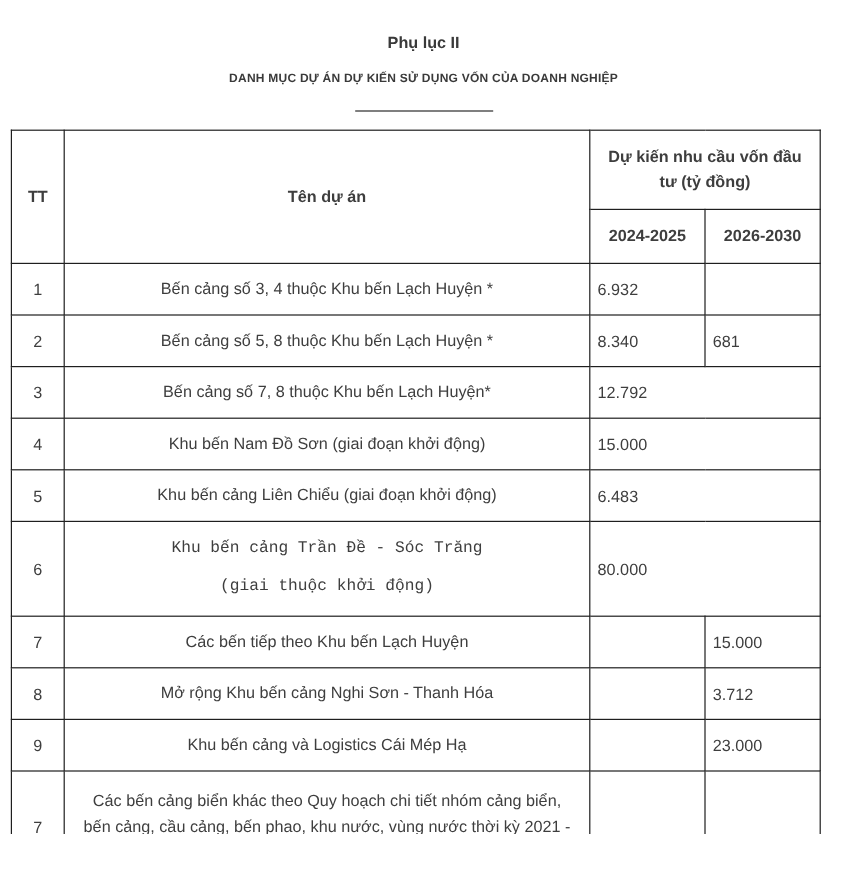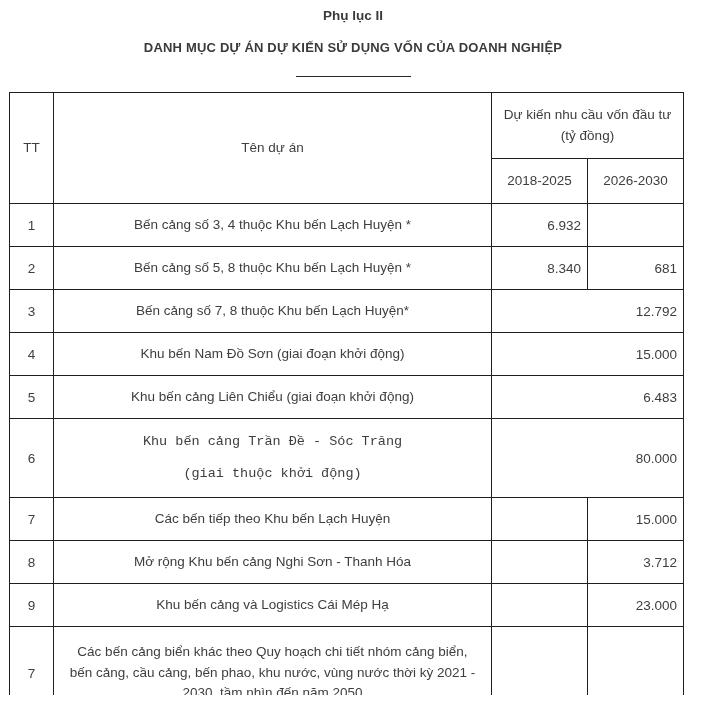--- a/index.html
+++ b/index.html
@@ -5,33 +5,33 @@
   * { box-sizing: border-box; margin: 0; padding: 0; }
   html, body {
     background: #ffffff;
     width: 706px;
     font-family: "Liberation Sans", "DejaVu Sans", sans-serif;
     color: #3e3e3e;
   }
   .page {
     width: 706px;
     height: 695px;
-    padding-top: 8px;
+    padding-top: 28px;
     overflow: hidden;
   }
   .doc-title {
     text-align: center;
     font-weight: bold;
     font-size: 13.5px;
     color: #3a3a3a;
   }
   .doc-subtitle {
     text-align: center;
     font-weight: bold;
-    font-size: 13px;
+    font-size: 10px;
     margin-top: 17px;
     color: #3a3a3a;
     letter-spacing: 0.2px;
   }
   .center-rule {
     width: 115px;
     margin: 21px auto 0 auto;
     border-bottom: 1.5px solid #2b2b2b;
   }
   table.projects {
@@ -45,33 +45,33 @@
   col.c-tt   { width: 44px; }
   col.c-name { width: 438px; }
   col.c-p1   { width: 96px; }
   col.c-p2   { width: 96px; }
   th, td {
     border: 1px solid #1f1f1f;
     vertical-align: middle;
     color: #3e3e3e;
   }
   th {
-    font-weight: normal;
+    font-weight: bold;
     text-align: center;
     padding: 4px 8px;
     line-height: 1.55;
   }
   tr.hdr-top    { height: 66px; }
   tr.hdr-sub    { height: 45px; }
   tr.row-std    { height: 43px; }
   tr.row-tall   { height: 79px; }
   tr.row-xtall  { height: 93px; }
   td.tt   { text-align: center; padding: 4px 2px; }
   td.name { text-align: center; padding: 8px 12px; line-height: 1.55; }
-  td.val  { text-align: right; padding: 4px 6px; }
+  td.val  { text-align: left; padding: 4px 6px; }
   .name-line { display: block; font-family: Liberation Mono, monospace; }
   .name-line + .name-line { margin-top: 11px; }
 </style>
 </head>
 <body>
 
 <div class="page">
 
   <div class="doc-title">Phụ lục II</div>
   <div class="doc-subtitle">DANH MỤC DỰ ÁN DỰ KIẾN SỬ DỤNG VỐN CỦA DOANH NGHIỆP</div>
@@ -84,21 +84,21 @@
         <col class="c-p1">
         <col class="c-p2">
     </colgroup>
     <tbody>
       <tr class="hdr-top">
         <th rowspan="2">TT</th>
         <th rowspan="2">Tên dự án</th>
         <th colspan="2">Dự kiến nhu cầu vốn đầu tư (tỷ đồng)</th>
       </tr>
       <tr class="hdr-sub">
-        <th>2018-2025</th>
+        <th>2024-2025</th>
         <th>2026-2030</th>
       </tr>
 
       <tr class="row-std">
         <td class="tt">1</td>
         <td class="name">Bến cảng số 3, 4 thuộc Khu bến Lạch Huyện *</td>
         <td class="val">6.932</td>
         <td class="val"></td>
       </tr>
 

